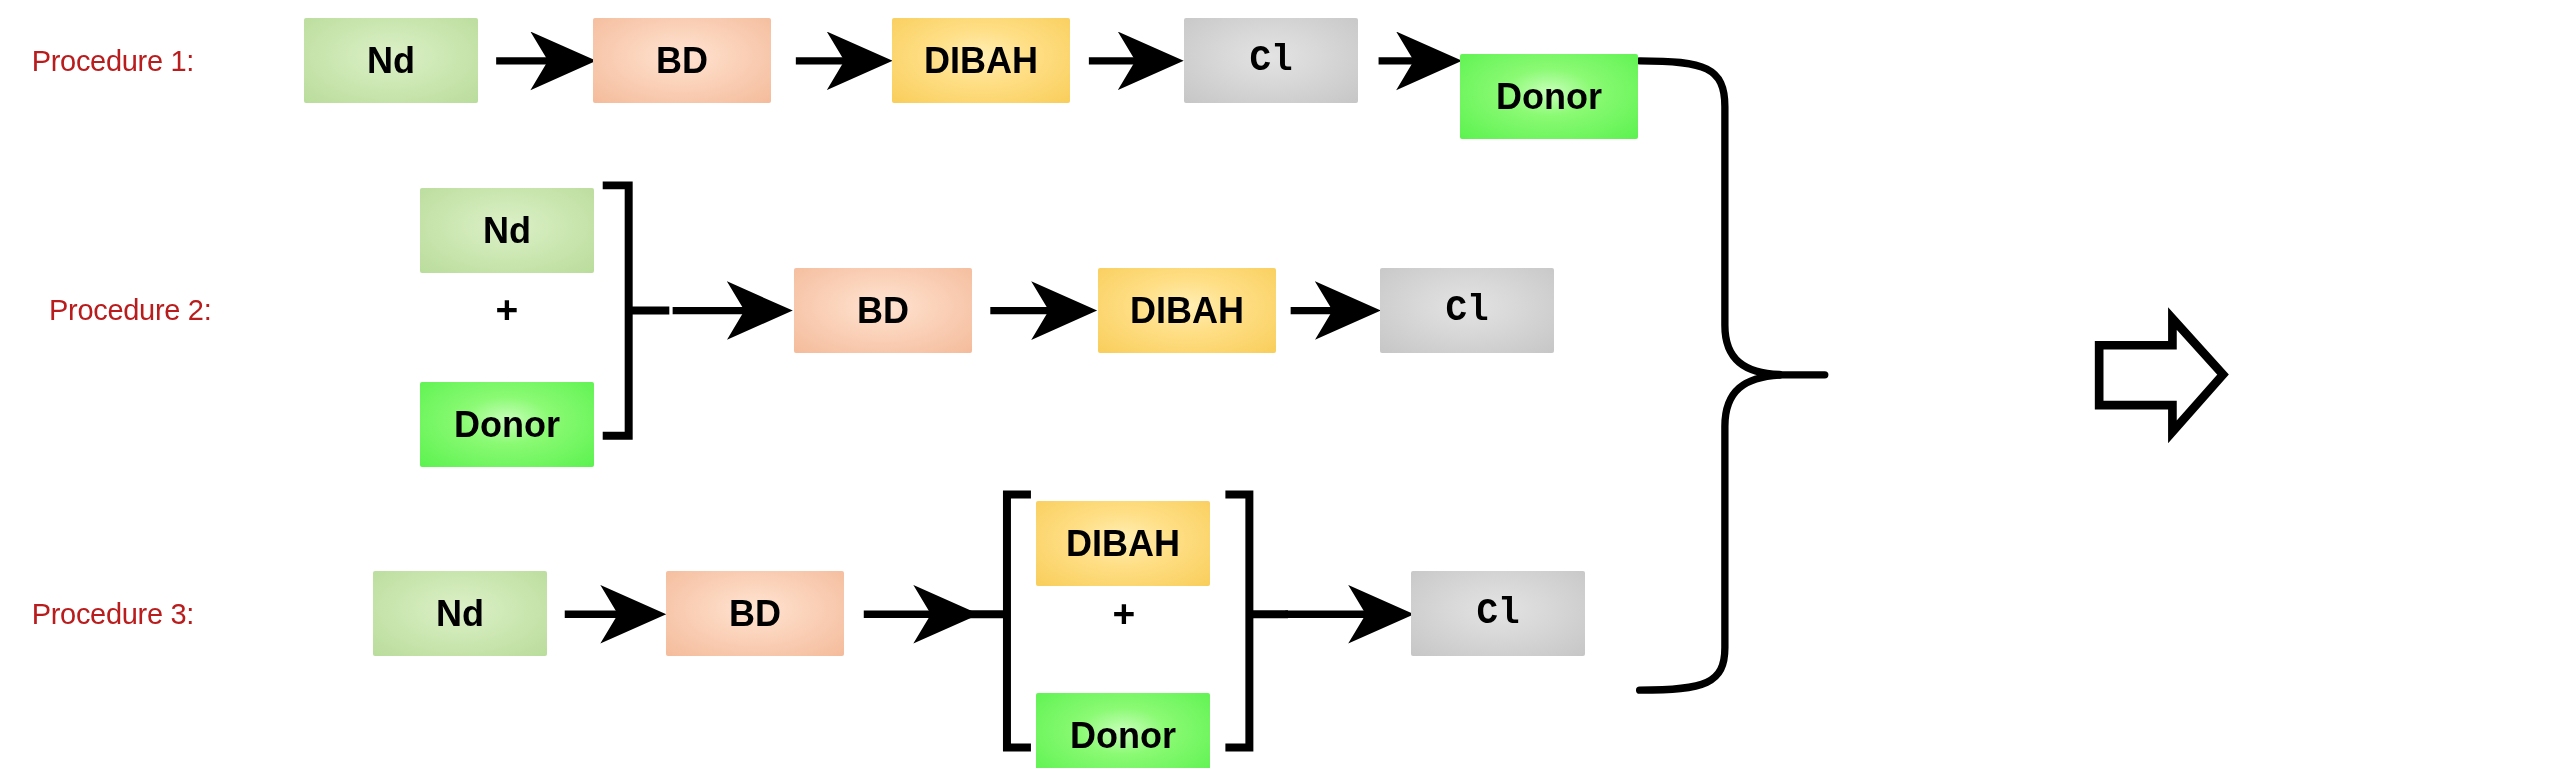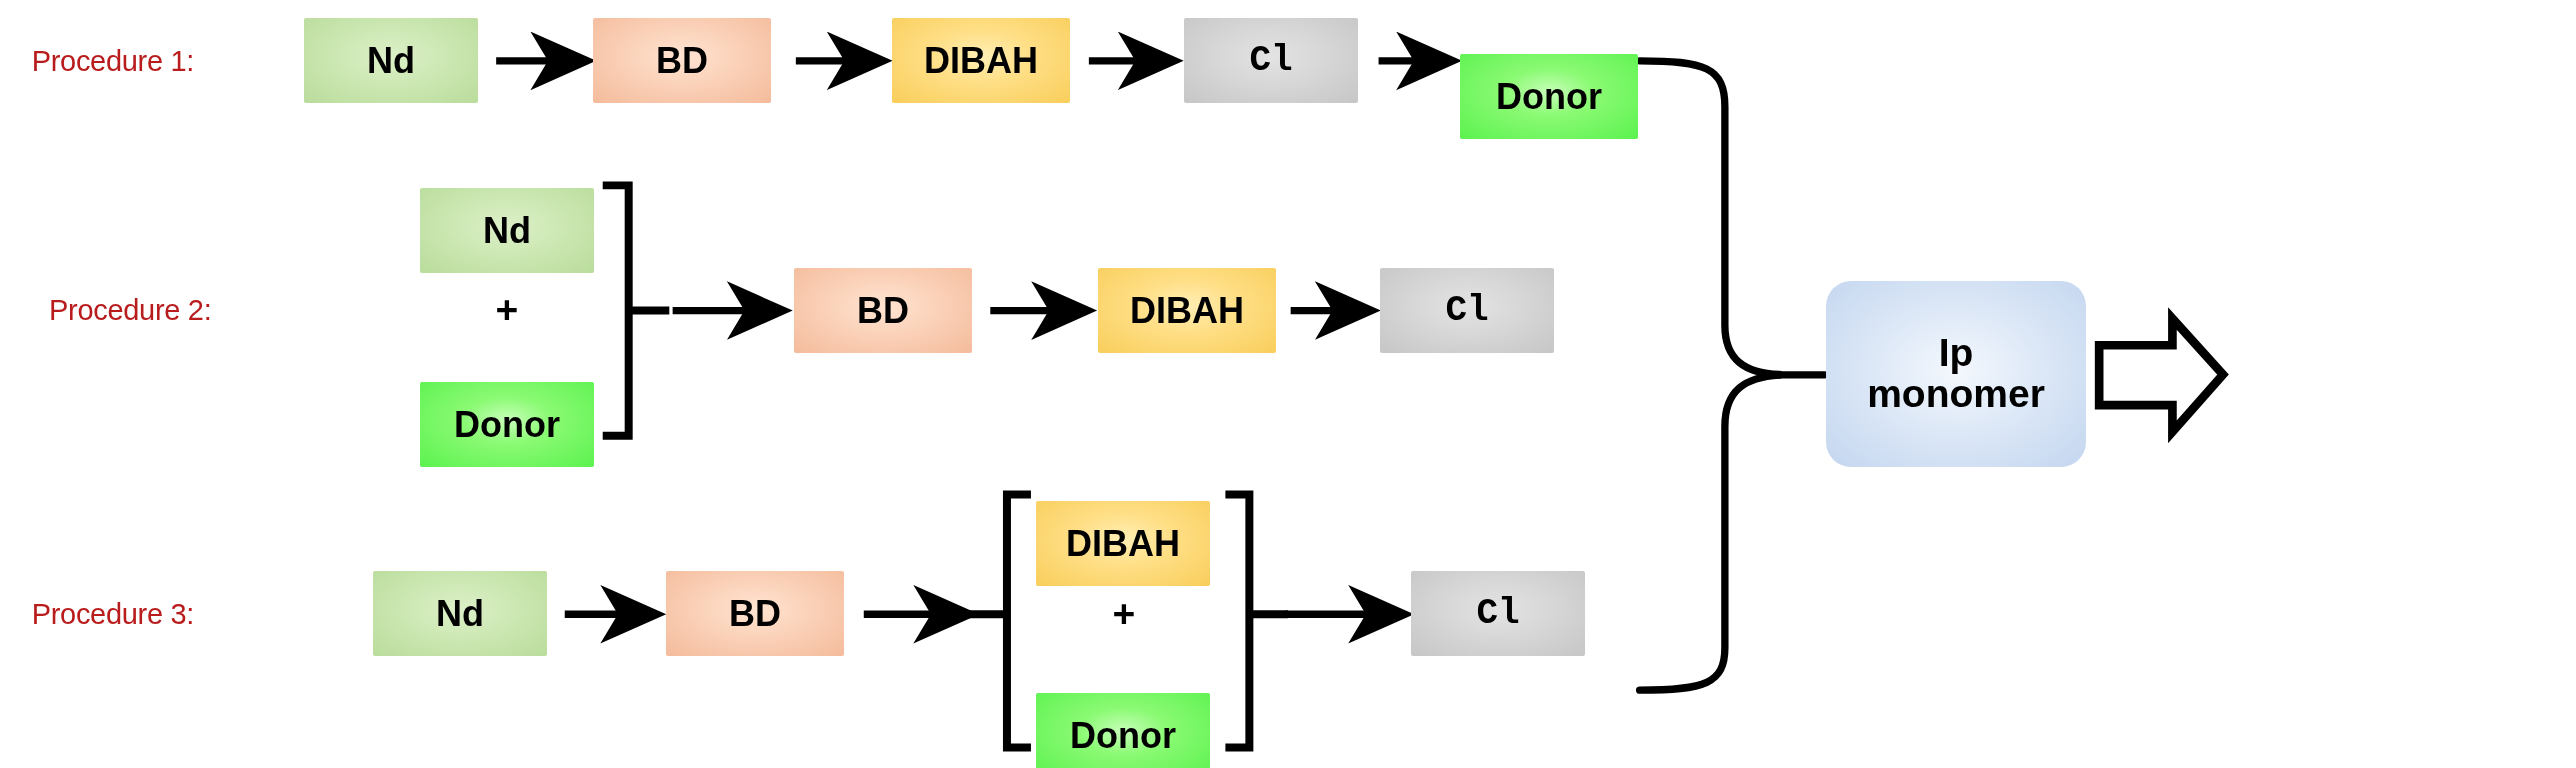--- a/index.html
+++ b/index.html
@@ -173,20 +173,16 @@
   <div class="node node-bd" style="left:666px; top:571px; width:178px; height:85px; font-size:36px;">BD</div>
 
   <div class="node node-dibah" style="left:1036px; top:501px; width:174px; height:85px; font-size:36px;">DIBAH</div>
 
   <div class="plus" style="left:1124px; top:614px;">+</div>
 
   <div class="node node-donor" style="left:1036px; top:657px; width:174px; height:85px; font-size:36px;">Donor</div>
 
   <div class="node node-cl" style="left:1411px; top:571px; width:174px; height:85px; font-size:36px;">Cl</div>
 
-  <div class="node node-ip" style="left:1826px; top:281px; width:260px; height:186px; font-size:39px; flex-direction:column; border-radius:25px;">
-    <span>Ip</span>
-    <span>monomer</span>
-  </div>
 
 
 </div>
 
 
 </body></html>

